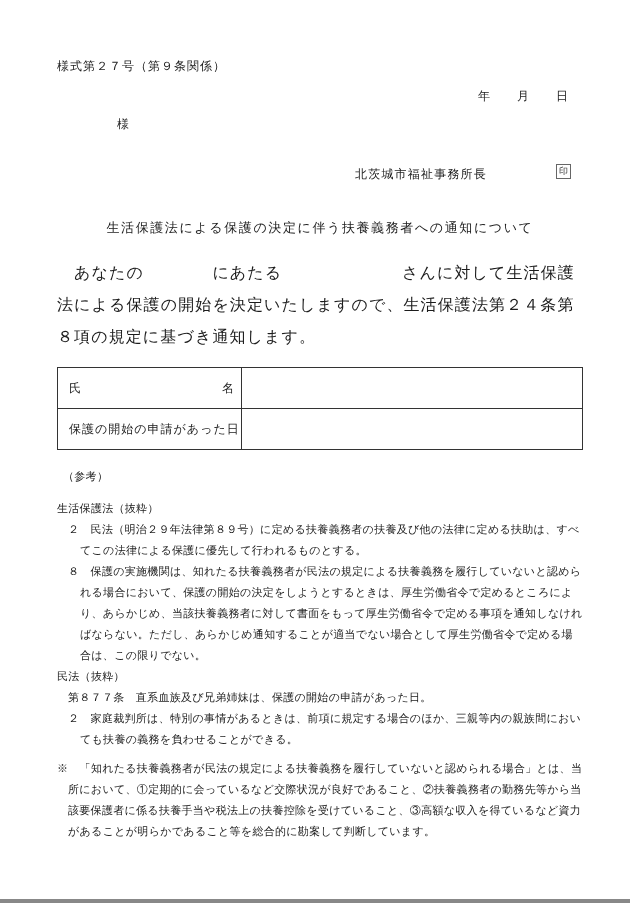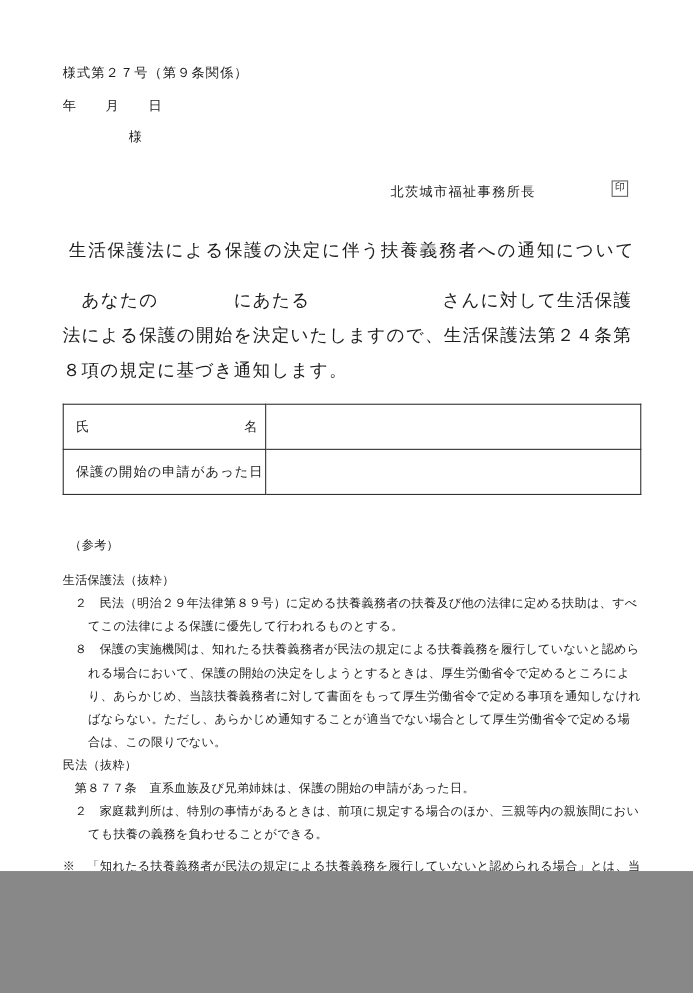--- a/index.html
+++ b/index.html
@@ -1,44 +1,44 @@
 <!DOCTYPE html>
 <html><head>
 <meta charset="utf-8">
 <style>
   html,body { margin:0; padding:0; background:#888; }
   .page {
-    width:630px; height:792px; background:#ffffff; color:#1c1c1c;
+    width:630px; height:899px; background:#ffffff; color:#1c1c1c;
     font-family:"DejaVu Serif","Liberation Serif",serif;
     position:relative; box-sizing:border-box;
     padding:58px 47px 0 57px; margin:0 auto; overflow:hidden;
   }
   .form-number { font-size:12px; letter-spacing:1px; line-height:16px; }
   .date-line   { font-size:12px; letter-spacing:1px; line-height:16px;
-                 padding-right:14px; margin-top:14px; }
+                 text-align:right; padding-right:14px; margin-top:14px; }
   .recipient-line { font-size:12px; letter-spacing:1px; line-height:16px;
                  margin-top:12px; margin-left:60px; }
   .issuer-line { font-size:12px; letter-spacing:1.2px; line-height:18px;
                  margin-top:33px; position:relative; }
   .issuer-name { margin-left:298px; }
   .seal-stamp  { position:absolute; right:12px; top:-1px;
                  border:1.5px solid #666; color:#333; font-size:9px;
                  line-height:11px; padding:1px 2px; letter-spacing:0; }
-  .doc-title   { font-size:16px; letter-spacing:1.6px; line-height:16px;
+  .doc-title   { font-size:13px; letter-spacing:1.6px; line-height:16px;
                  text-align:center; margin-top:37px; }
   .intro       { font-size:16px; letter-spacing:1.1px; line-height:32px;
                  margin-top:21px; }
   .info-table  { width:100%; border-collapse:collapse; margin-top:14px;
                  font-size:12px; letter-spacing:1px; table-layout:fixed; }
   .info-table td { border:1px solid #333; height:40px; padding:0; vertical-align:middle; }
   .info-table .label-col { width:183px; }
   .cell-inner  { display:flex; justify-content:space-between; padding:0 6px 0 11px; }
   .cell-label  { padding-left:11px; }
   .reference   { font-size:11px; letter-spacing:0.3px; line-height:21px;
-                 margin-top:35px; }
+                 margin-top:16px; }
   .ref-heading { margin-left:6px; margin-bottom:11px; }
   .law-title   { }
   .ref-item    { margin-left:23px; text-indent:-12px; }
   .note-para   { margin-top:8px; margin-left:11px; text-indent:-11px; }
 </style>
 </head>
 <body>
 
 <div class="page">
 

